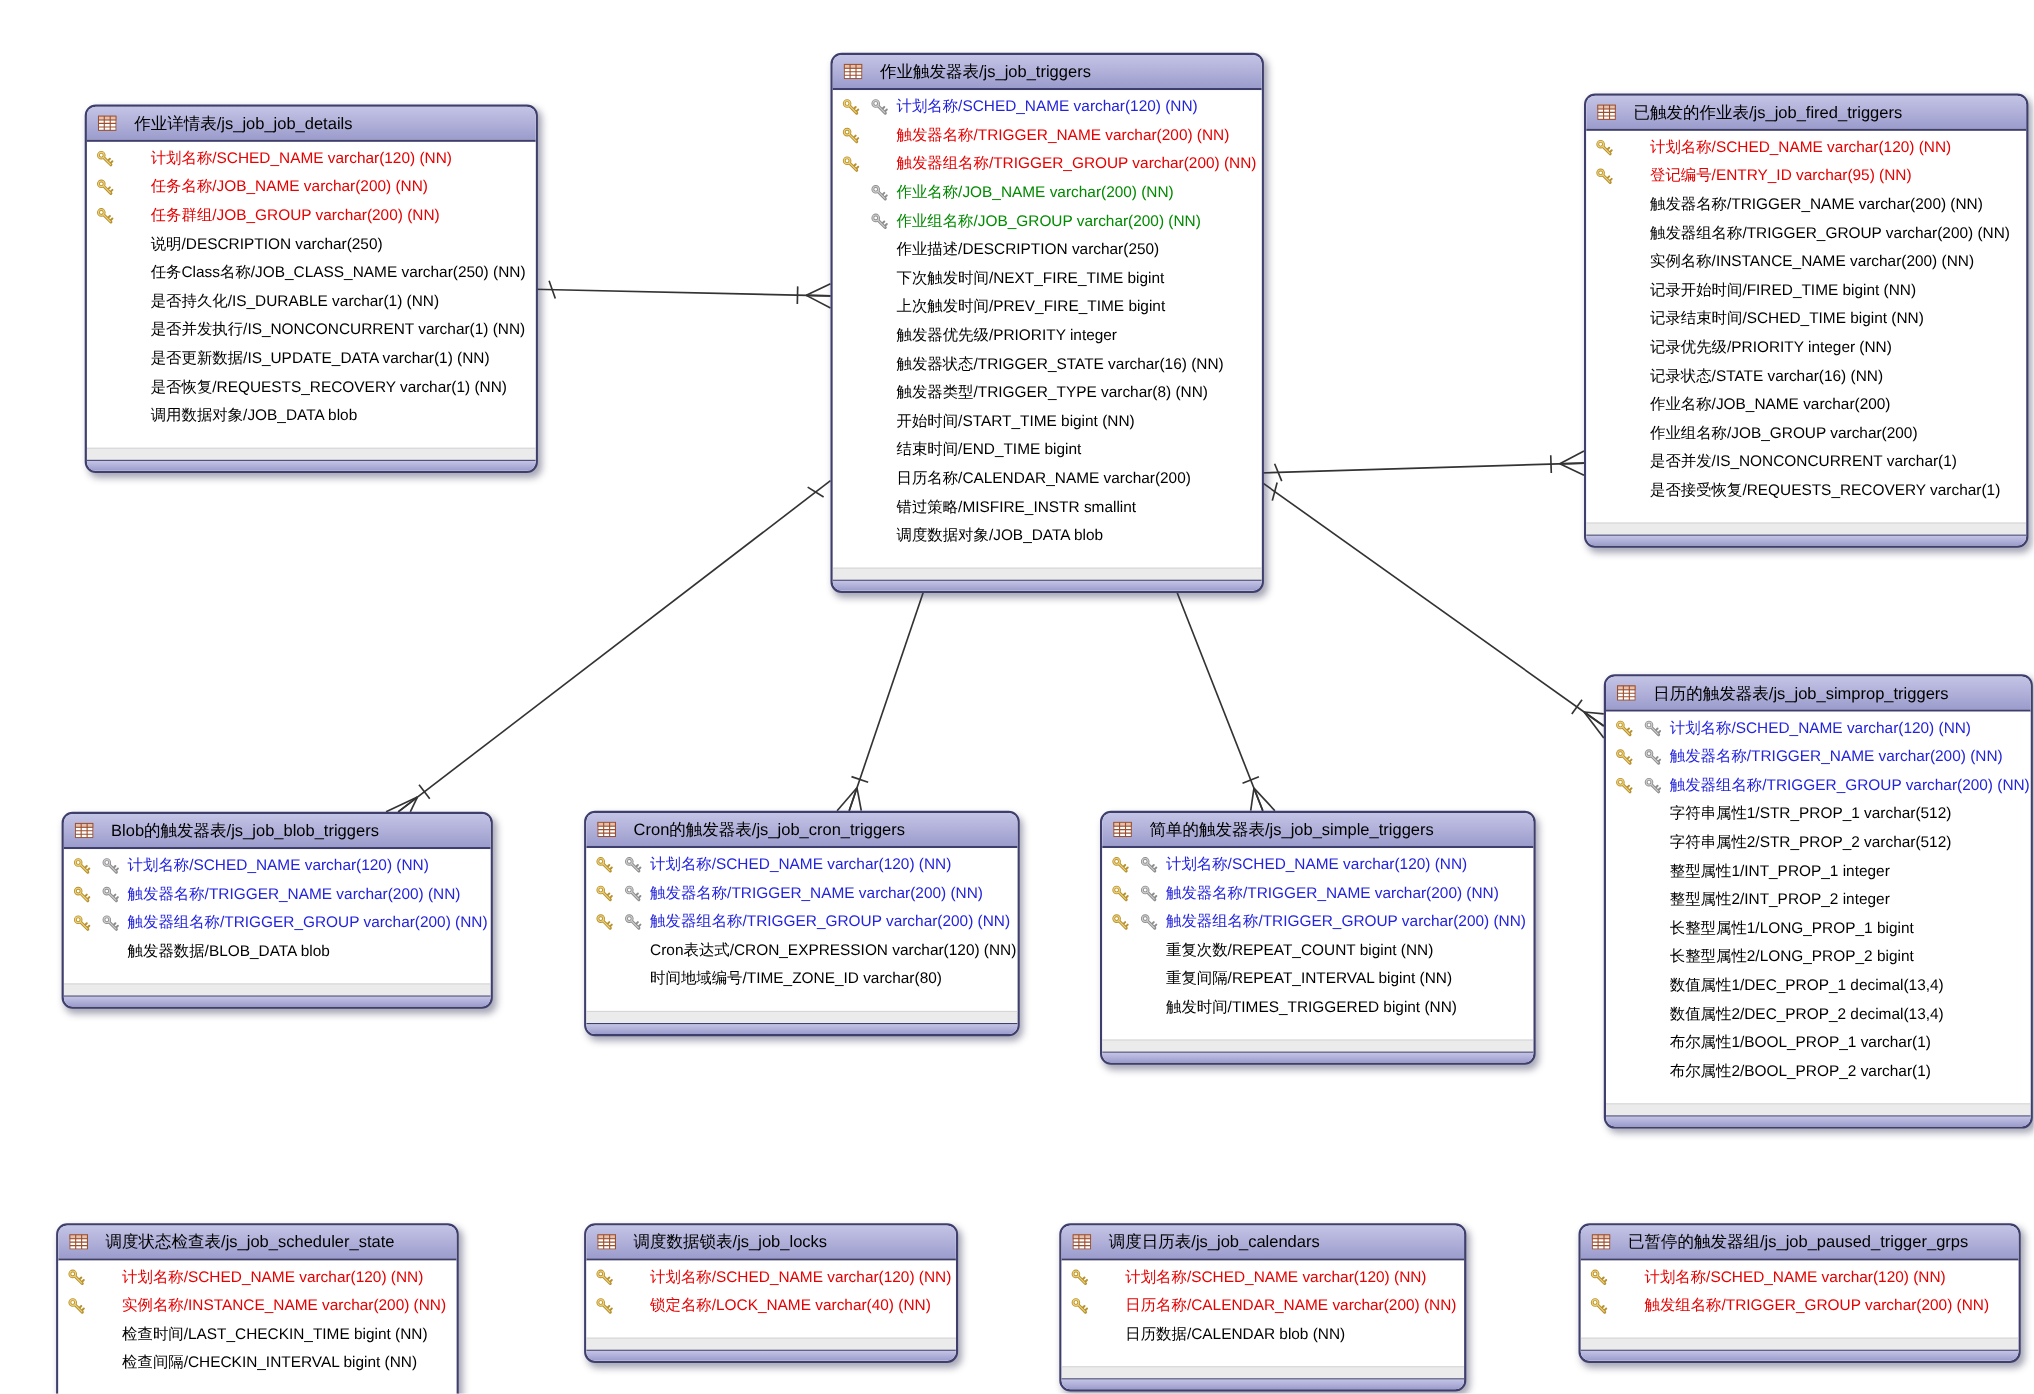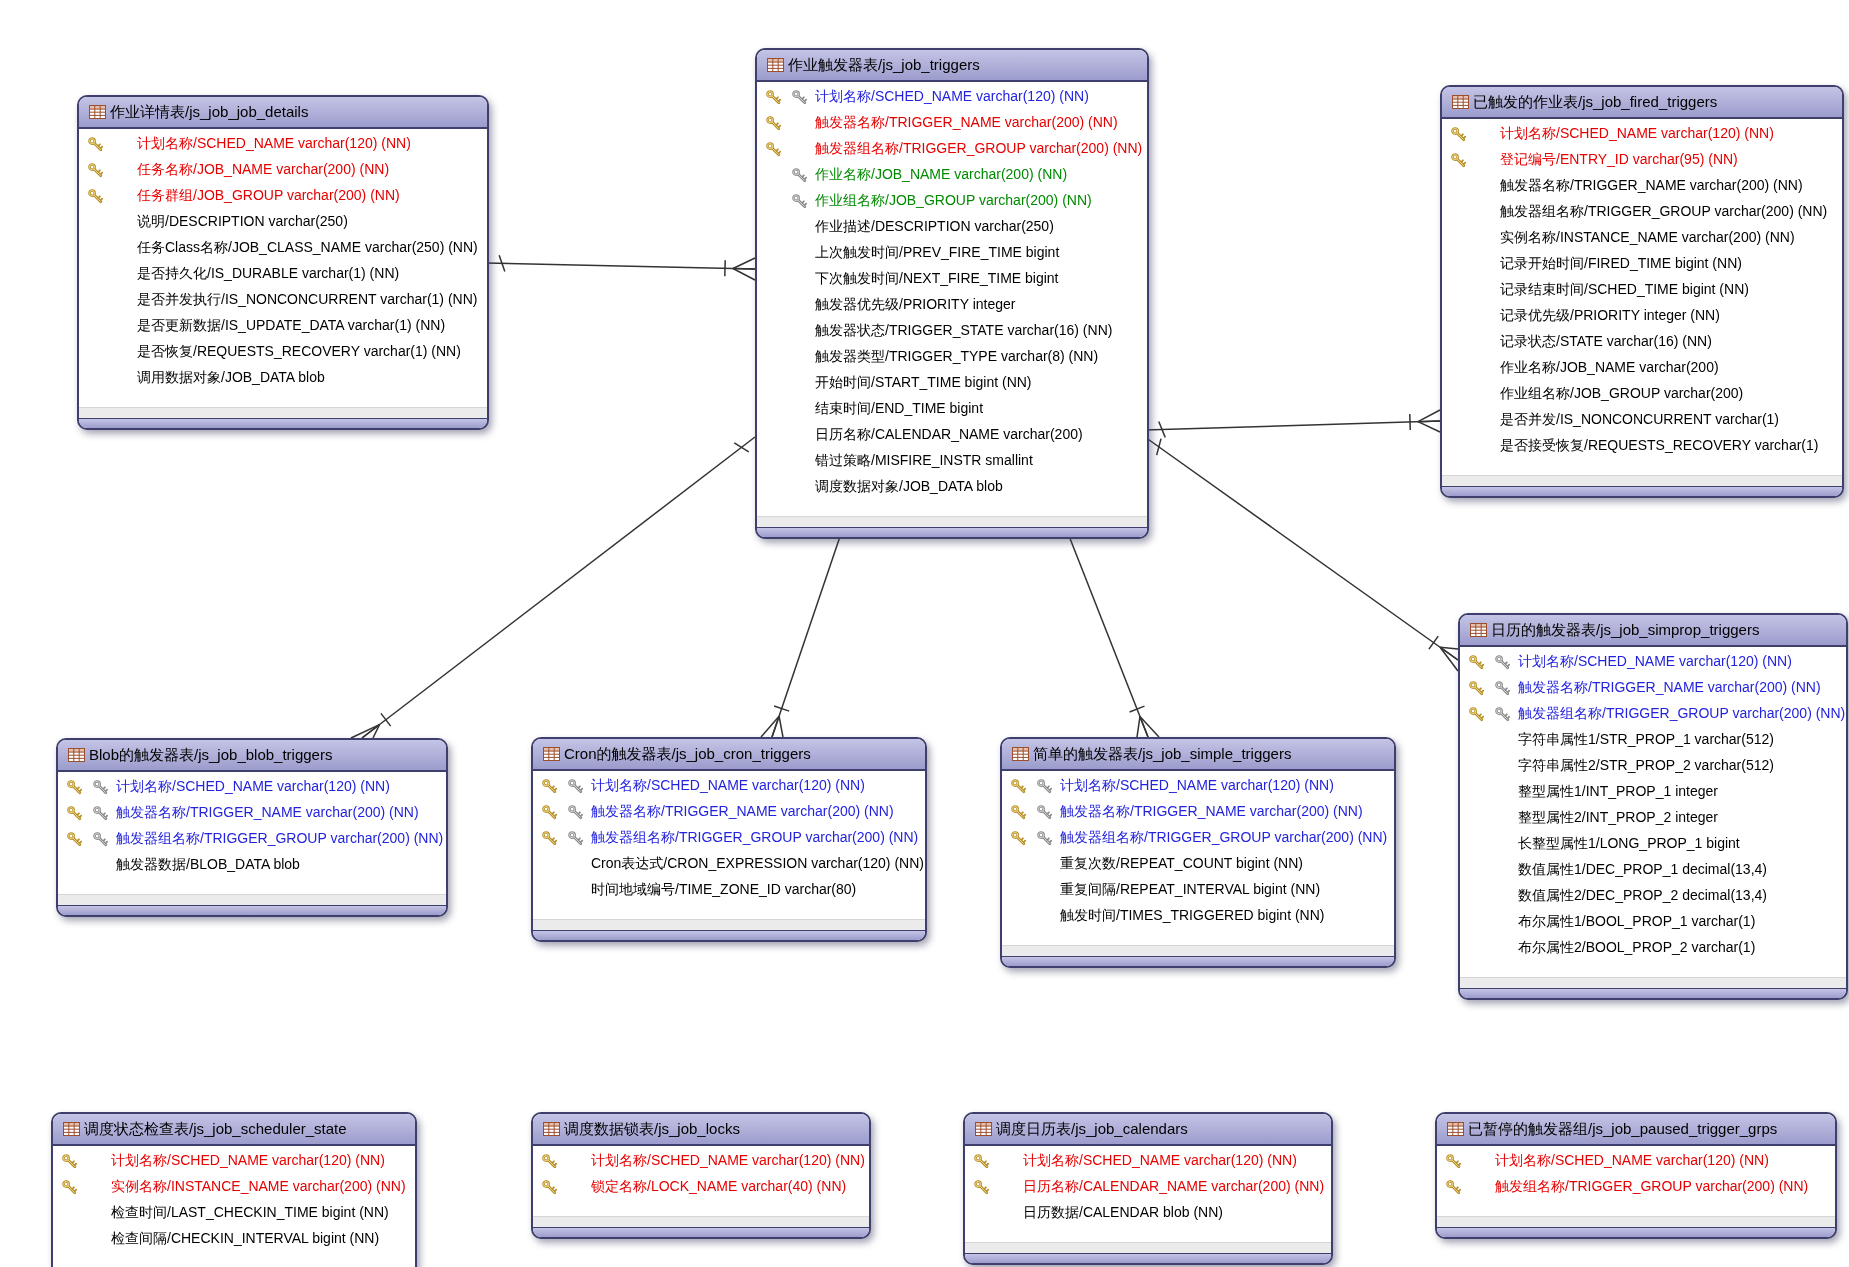--- a/index.html
+++ b/index.html
@@ -7,21 +7,21 @@
     position:relative;width:1849px;height:1267px;background:#ffffff;overflow:hidden;
     font-family:"Liberation Sans","DejaVu Sans",sans-serif;
   }
   .rel-layer{position:absolute;left:0;top:0;z-index:0;}
   .tbl{
     position:absolute;z-index:1;background:#ffffff;
     border:2px solid var(--tbl-border,#3f3f6e);border-radius:10px;overflow:hidden;
     box-shadow:3px 4px 7px rgba(60,60,95,.45);
   }
   .tbl-head{
-    display:flex;align-items:center;gap:4px;height:30px;padding:0 10px;
+    display:flex;align-items:center;gap:16px;height:30px;padding:0 10px;
     background:linear-gradient(180deg,var(--header-from,#c4c4e6),var(--header-to,#9c9ccd));
     border-bottom:2px solid var(--tbl-border,#3f3f6e);
   }
   .tbl-title{font-size:15px;color:#000;white-space:nowrap;}
   .tbl-rows{padding:2px 0 16px 0;background:#fff;}
   .row{display:flex;align-items:center;height:26px;white-space:nowrap;}
   .slot{width:20px;margin-left:6px;flex:0 0 20px;display:flex;align-items:center;justify-content:center;}
   .lbl{font-size:14px;margin-left:6px;}
   .lbl.red{color:var(--pk-text,#e60000);}
   .lbl.blue{color:var(--pkfk-text,#2222dd);}
@@ -282,26 +282,26 @@
           <span class="lbl green">作业组名称/JOB_GROUP varchar(200) (NN)</span>
         </div>
         <div class="row">
           <span class="slot"></span>
           <span class="slot"></span>
           <span class="lbl black">作业描述/DESCRIPTION varchar(250)</span>
         </div>
         <div class="row">
           <span class="slot"></span>
           <span class="slot"></span>
+          <span class="lbl black">下次触发时间/NEXT_FIRE_TIME bigint</span>
+        </div>
+        <div class="row">
+          <span class="slot"></span>
+          <span class="slot"></span>
           <span class="lbl black">上次触发时间/PREV_FIRE_TIME bigint</span>
-        </div>
-        <div class="row">
-          <span class="slot"></span>
-          <span class="slot"></span>
-          <span class="lbl black">下次触发时间/NEXT_FIRE_TIME bigint</span>
         </div>
         <div class="row">
           <span class="slot"></span>
           <span class="slot"></span>
           <span class="lbl black">触发器优先级/PRIORITY integer</span>
         </div>
         <div class="row">
           <span class="slot"></span>
           <span class="slot"></span>
           <span class="lbl black">触发器状态/TRIGGER_STATE varchar(16) (NN)</span>
@@ -857,20 +857,25 @@
           <span class="lbl black">整型属性2/INT_PROP_2 integer</span>
         </div>
         <div class="row">
           <span class="slot"></span>
           <span class="slot"></span>
           <span class="lbl black">长整型属性1/LONG_PROP_1 bigint</span>
         </div>
         <div class="row">
           <span class="slot"></span>
           <span class="slot"></span>
+          <span class="lbl black">长整型属性2/LONG_PROP_2 bigint</span>
+        </div>
+        <div class="row">
+          <span class="slot"></span>
+          <span class="slot"></span>
           <span class="lbl black">数值属性1/DEC_PROP_1 decimal(13,4)</span>
         </div>
         <div class="row">
           <span class="slot"></span>
           <span class="slot"></span>
           <span class="lbl black">数值属性2/DEC_PROP_2 decimal(13,4)</span>
         </div>
         <div class="row">
           <span class="slot"></span>
           <span class="slot"></span>

